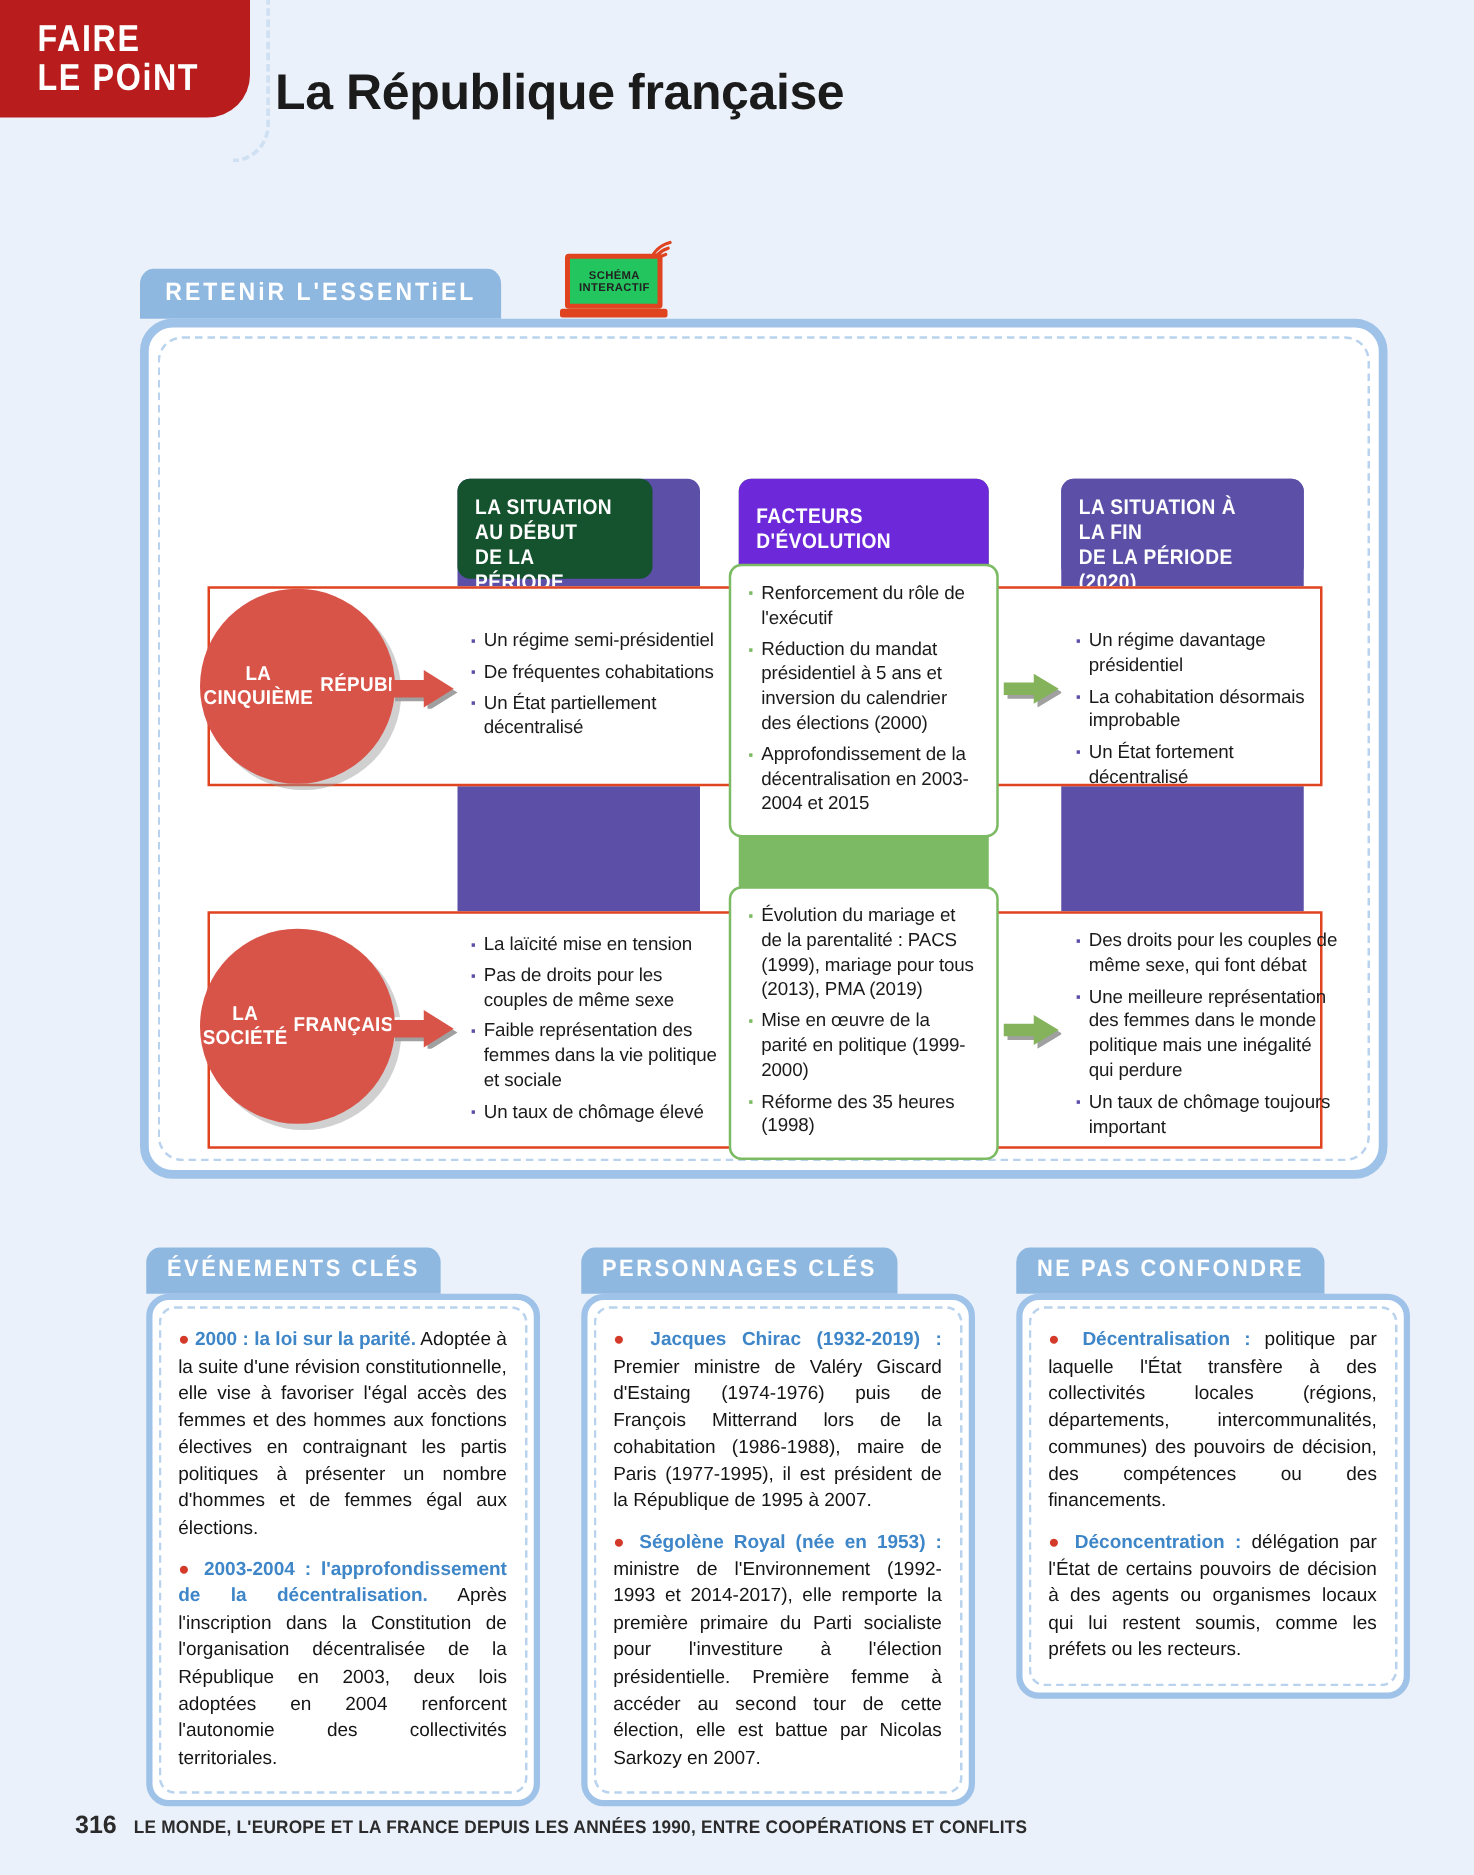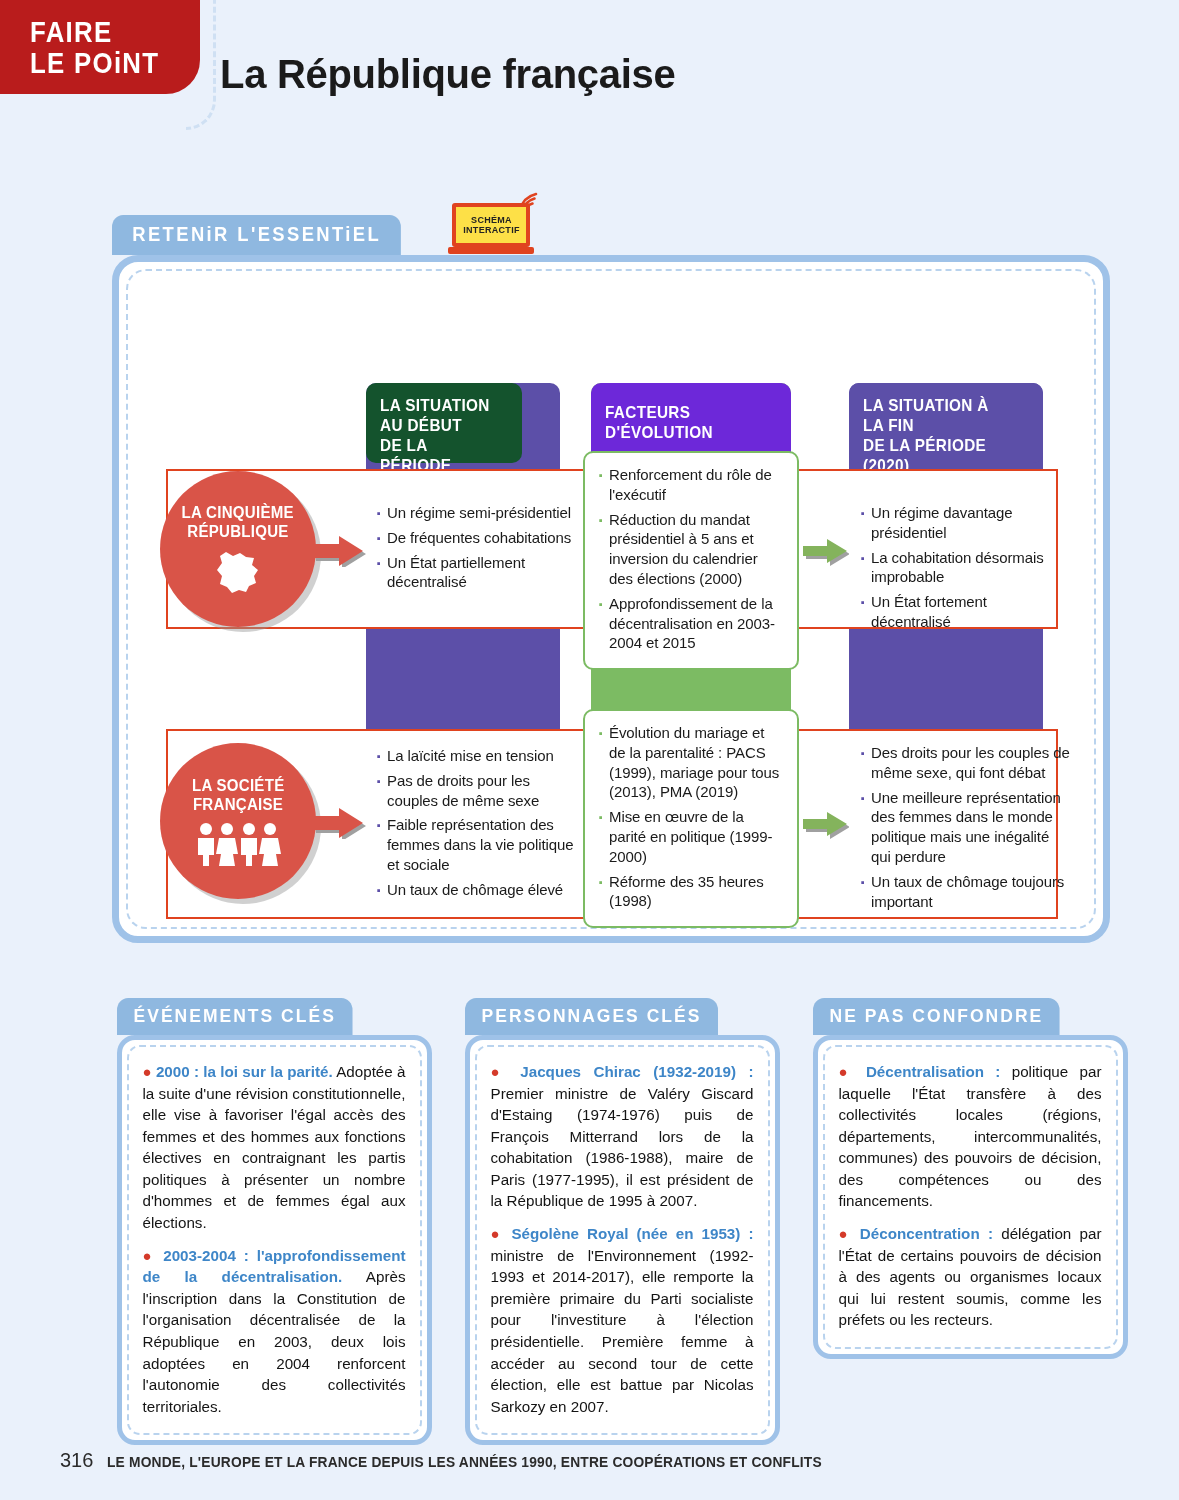--- a/index.html
+++ b/index.html
@@ -49,21 +49,21 @@
 
   
   .essentiel-wrap{ position:absolute; left:112px; top:197px; width:998px; }
   .chip-row{ display:flex; align-items:flex-end; gap:10px; position:relative; }
 
   .interactive-badge{
     position:relative; width:84px; height:62px; margin-left:16px; margin-bottom:-4px;
   }
   .laptop{
     position:absolute; left:0; top:6px; width:78px; height:44px;
-    background:#fde047; border:4px solid #e0431f; border-radius:3px;
+    background:#22c55e; border:4px solid #e0431f; border-radius:3px;
     display:flex; flex-direction:column; align-items:center; justify-content:center;
     line-height:1.15;
   }
   .laptop span{ font-size:9px; font-weight:bold; color:#222; letter-spacing:.3px; }
   .laptop-base{
     position:absolute; left:-4px; top:50px; width:86px; height:7px;
     background:#e0431f; border-radius:2px;
   }
   .wifi{ position:absolute; right:-4px; top:-8px; width:26px; height:26px; }
 
@@ -100,21 +100,21 @@
   .row-frame{
     position:absolute; border:2px solid #e0431f; background:transparent;
   }
   .row-white{
     position:absolute; background:#fff;
   }
 
   .circle{
     position:absolute; width:156px; height:156px; border-radius:50%;
     background:#d95448; color:#fff;
-    display:flex; flex-direction:column; align-items:center; justify-content:center;
+    display:flex; align-items:center; justify-content:space-between;
     text-align:center; font-weight:bold; font-size:16px; line-height:1.2;
     letter-spacing:.3px;
     box-shadow:5px 5px 0 rgba(150,150,150,.45);
     z-index:6;
   }
   .circle .c-lbl{ transform:scaleX(0.94); }
   .circle svg{ margin-top:8px; }
 
   .arrow{ position:absolute; z-index:7; }
 
@@ -156,21 +156,21 @@
   }
   .bbox p:last-child{ margin-bottom:0; }
   .dot{ color:#d43a2a; font-size:15px; }
   .term{ color:#3e86c8; font-weight:bold; }
 
   
   .footer{
     position:absolute; left:60px; bottom:28px;
     display:flex; align-items:baseline; gap:14px;
   }
-  .footer .pno{ font-size:20px; font-weight:normal; color:#2b2b2b; }
+  .footer .pno{ font-size:20px; font-weight:bold; color:#2b2b2b; }
   .footer .ftxt{
     font-size:14.5px; font-weight:bold; color:#2b2b2b; letter-spacing:.2px;
     transform:scaleX(0.95); transform-origin:left center;
   }
 </style>
 </head>
 <body>
 
 <div class="page-header">
   <div class="tab-badge">

